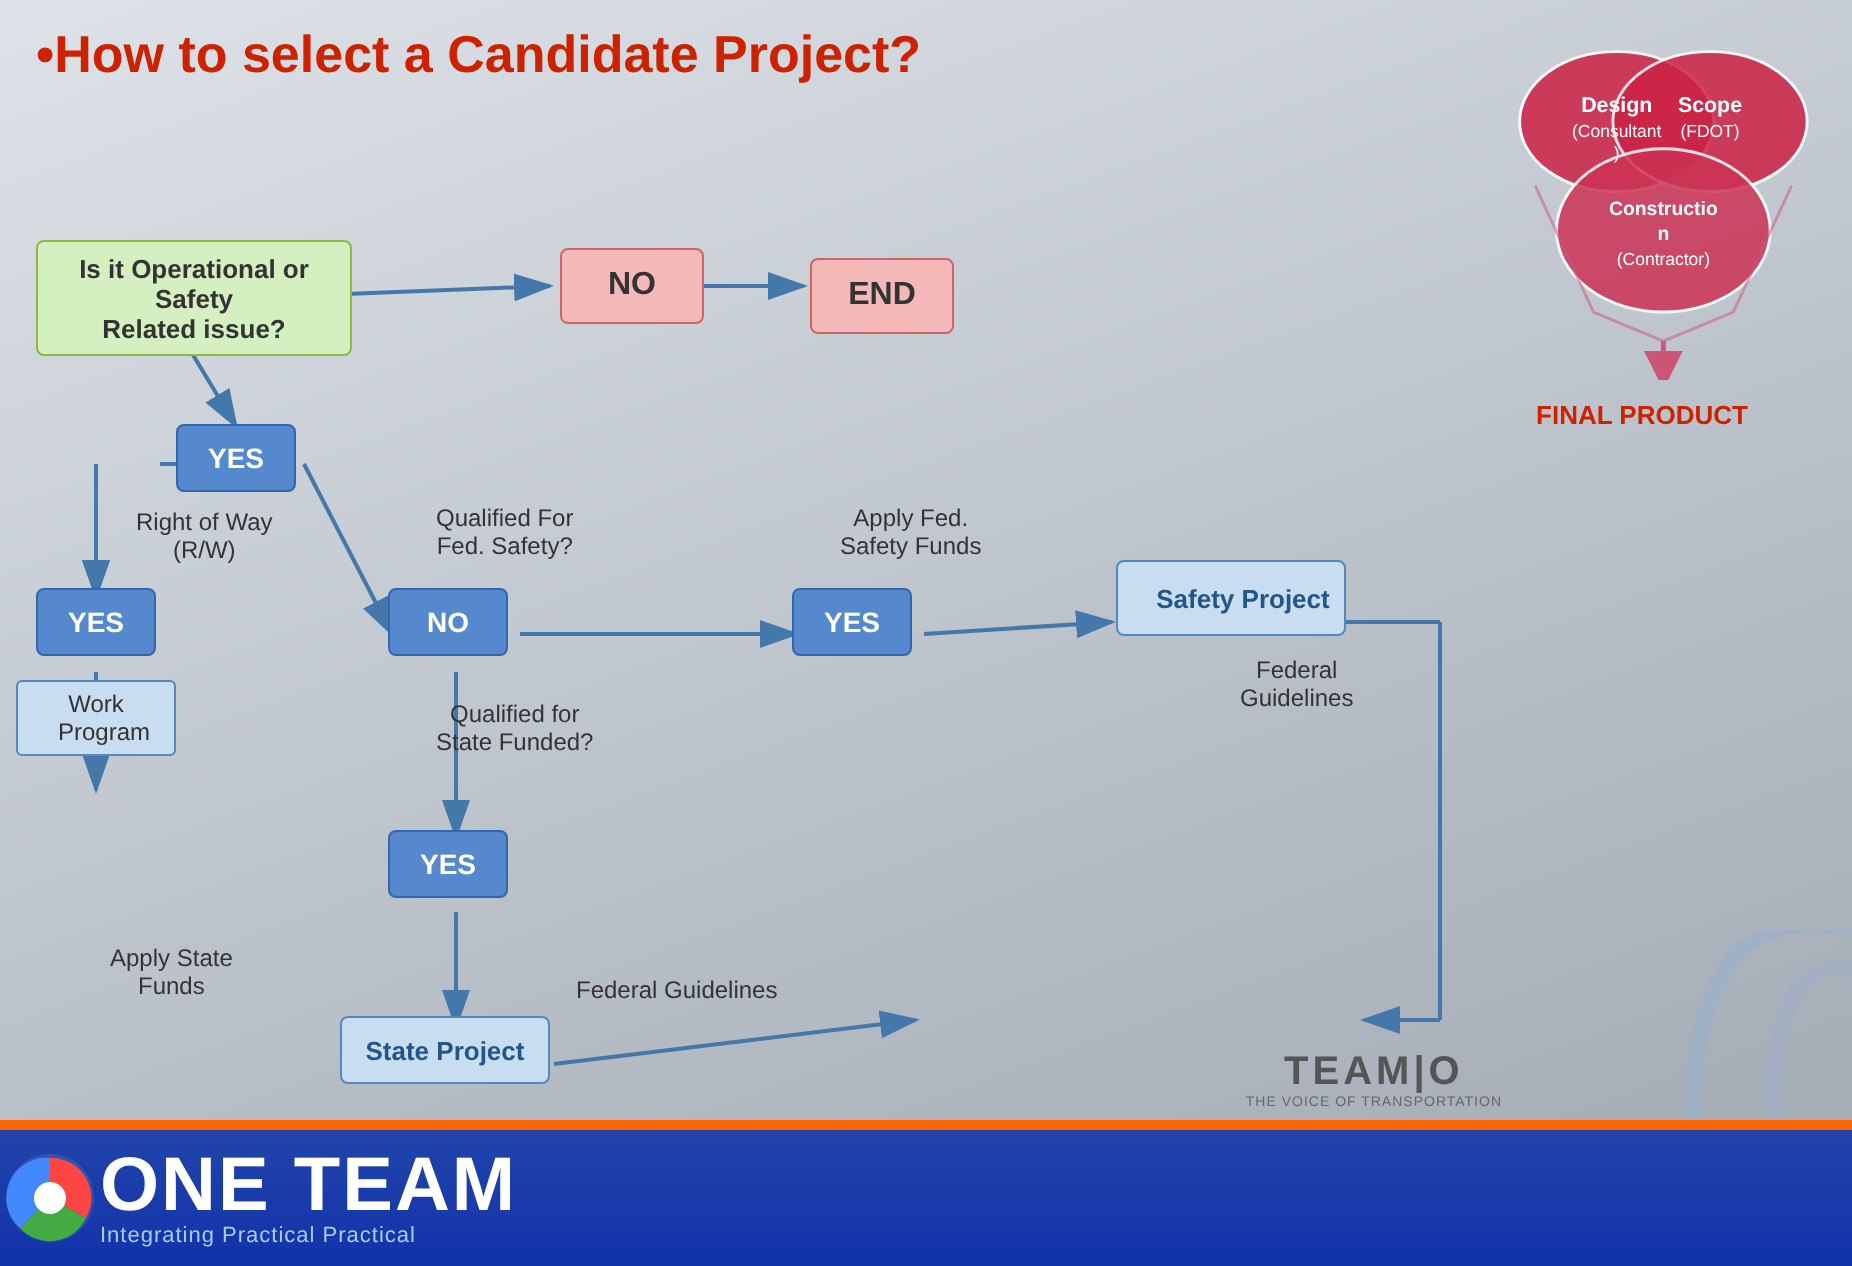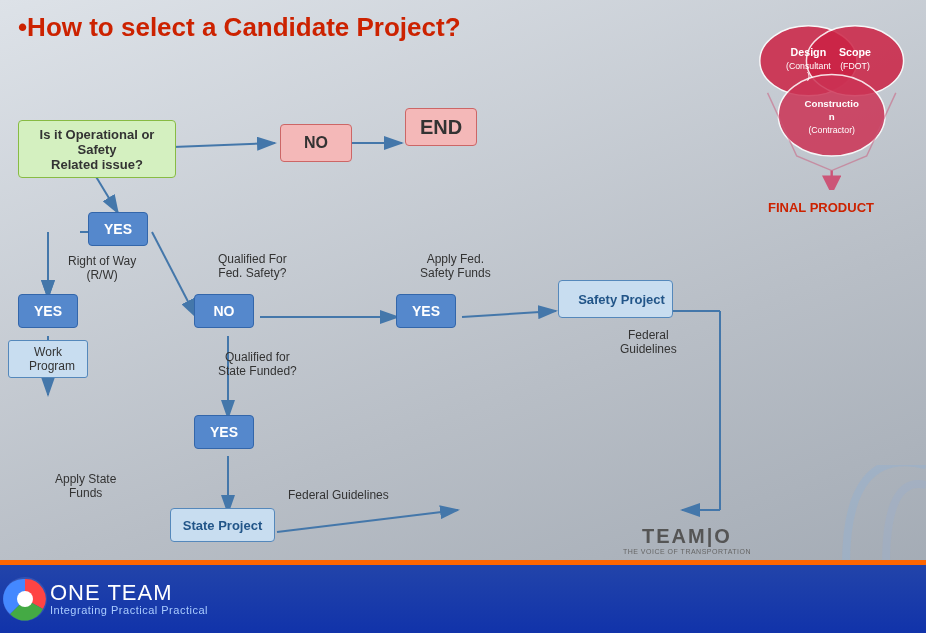--- a/index.html
+++ b/index.html
@@ -135,22 +135,22 @@
       display: flex;
       align-items: center;
     }
 
     .one-team-text {
       display: flex;
       flex-direction: column;
     }
 
     .one-team-main {
-      font-size: 22px;
-      font-weight: normal;
+      font-size: 38px;
+      font-weight: bold;
       color: white;
       letter-spacing: 1px;
       line-height: 1;
     }
 
     .one-team-sub {
       font-size: 11px;
       color: #aaccff;
       letter-spacing: 0.5px;
     }
@@ -242,21 +242,21 @@
   </svg>
 
   <div class="box box-green" style="position:absolute;top:120px;left:18px;width:158px;height:58px;font-size:13px;">
     Is it Operational or Safety<br>Related issue?
   </div>
 
   <div class="box box-pink" style="position:absolute;top:124px;left:280px;width:72px;height:38px;font-size:16px;">
     NO
   </div>
 
-  <div class="box box-pink" style="position:absolute;top:108px;left:405px;width:72px;height:38px;font-size:20px;">
+  <div class="box box-pink" style="position:absolute;top:129px;left:405px;width:72px;height:38px;font-size:16px;">
     END
   </div>
 
   <div class="box box-blue-dark" style="position:absolute;top:212px;left:88px;width:60px;height:34px;">
     YES
   </div>
 
   <div class="box box-blue-dark" style="position:absolute;top:294px;left:194px;width:60px;height:34px;">
     NO
   </div>

